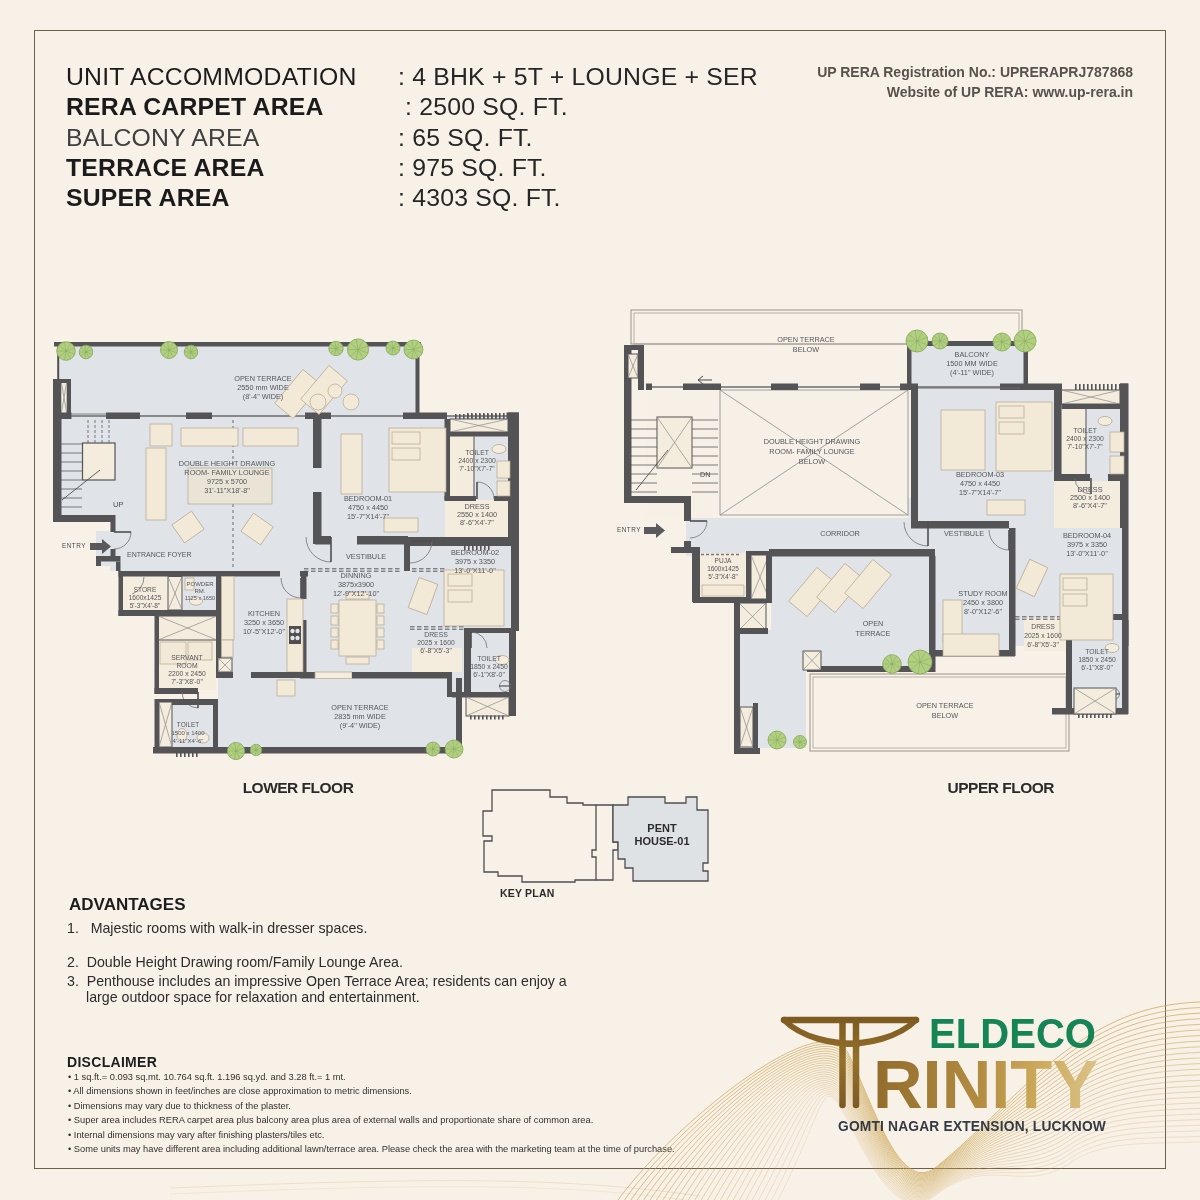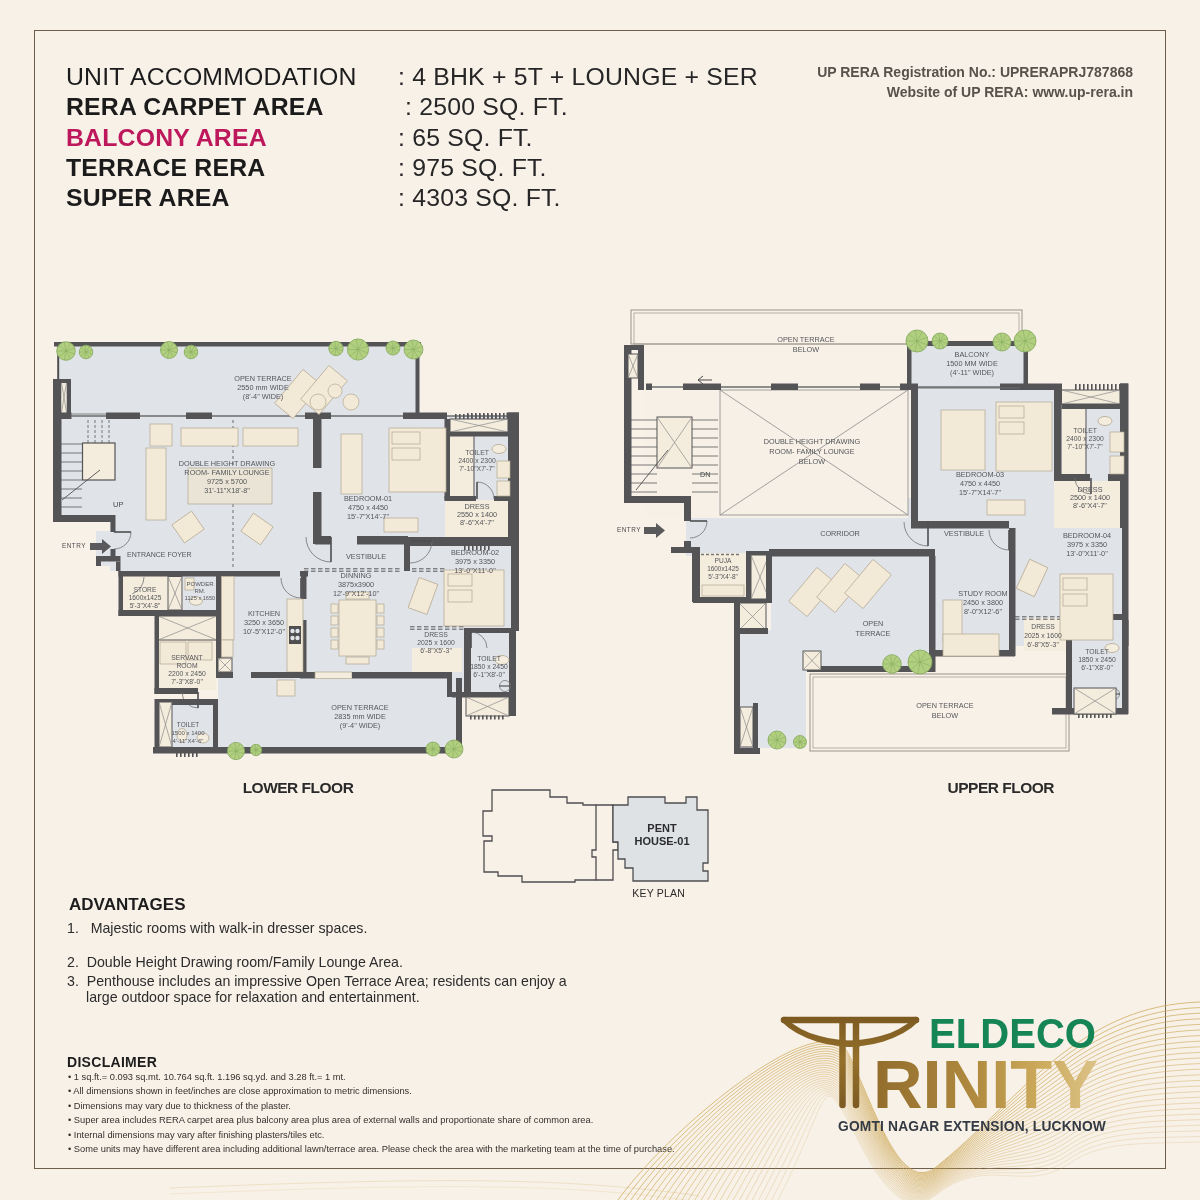--- a/index.html
+++ b/index.html
@@ -5,22 +5,22 @@
 body{width:1200px;height:1200px;background:#f8f1e8;font-family:"Liberation Sans",sans-serif;position:relative;overflow:hidden}
 .abs{position:absolute}
 </style></head>
 <body>
 
 <div class="abs" style="left:34px;top:30px;width:1132px;height:1139px;border:1.5px solid #6e5f4b"></div>
 
 <div class="abs" style="left:66px;top:62px;font-size:24.8px;color:#262626;line-height:30.3px;letter-spacing:0.2px">
 <div><span style="display:inline-block;width:332px;font-weight:normal;color:#1b1b1b">UNIT ACCOMMODATION</span>: 4 BHK + 5T + LOUNGE + SER</div>
 <div><span style="display:inline-block;width:332px;font-weight:bold;color:#1b1b1b">RERA CARPET AREA</span>&nbsp;: 2500 SQ. FT.</div>
-<div><span style="display:inline-block;width:332px;font-weight:bold;color:#be185d">BALCONY AREA</span>: 65 SQ. FT.</div>
-<div><span style="display:inline-block;width:332px;font-weight:bold;color:#1b1b1b">TERRACE RERA</span>: 975 SQ. FT.</div>
+<div><span style="display:inline-block;width:332px;font-weight:normal;color:#404040">BALCONY AREA</span>: 65 SQ. FT.</div>
+<div><span style="display:inline-block;width:332px;font-weight:bold;color:#1b1b1b">TERRACE AREA</span>: 975 SQ. FT.</div>
 <div><span style="display:inline-block;width:332px;font-weight:bold;color:#1b1b1b">SUPER AREA</span>: 4303 SQ. FT.</div>
 </div>
 
 <div class="abs" style="right:67px;top:63px;font-size:14px;font-weight:bold;color:#57524b;text-align:right;line-height:19.5px">
 UP RERA Registration No.: UPRERAPRJ787868<br>Website of UP RERA: www.up-rera.in
 </div>
 
 <svg style="position:absolute;left:40px;top:325px" width="560" height="450" viewBox="40 325 560 450" xmlns="http://www.w3.org/2000/svg" font-family="'Liberation Sans',sans-serif">
     <rect x="58" y="346" width="361" height="70" fill="#e0e4e8"></rect>
     <rect x="61" y="416" width="458" height="106" fill="#e0e4e8"></rect>
@@ -666,21 +666,21 @@
 <div class="abs" style="left:754px;top:779px;width:300px;text-align:right;font-size:15.5px;font-weight:bold;color:#2a2a2a;letter-spacing:-0.5px">UPPER FLOOR</div>
 
 <svg style="position:absolute;left:470px;top:780px" width="300" height="130" viewBox="470 780 300 130" xmlns="http://www.w3.org/2000/svg" font-family="'Liberation Sans',sans-serif">
     <path d="M492,790 L550,790 L550,797 L567,797 L567,803 L583,803 L583,805 L596,805 L596,850 L592,850 L592,857 L596,857 L596,880 L575,880 L575,882 L522,882 L522,876 L498,876 L498,872 L484,872 L484,841 L492,841 L492,836 L483,836 L483,811 L492,811 Z" fill="none" stroke="#4e4e50" stroke-width="1.3"></path>
     <path d="M596,805 L613,805 L613,842 L618,842 L618,850 L613,850 L613,880 L596,880" fill="none" stroke="#4e4e50" stroke-width="1.3"></path>
     <path d="M628,805 L628,797 L665,797 L665,803 L686,803 L686,797 L697,797 L697,810 L708,810 L708,863 L703,863 L703,871 L708,871 L708,881 L633,881 L633,868 L625,868 L625,859 L618,859 L618,842 L613,842 L613,805 Z" fill="#dfe2e5" stroke="#4e4e50" stroke-width="1.3"></path>
     <text x="662" y="832" font-size="11" text-anchor="middle" fill="#2c2c2e" font-weight="bold" letter-spacing="0">PENT</text>
     <text x="662" y="845" font-size="11" text-anchor="middle" fill="#2c2c2e" font-weight="bold" letter-spacing="0">HOUSE-01</text>
   </svg>
 
-<div class="abs" style="left:485px;top:887px;width:200px;text-align:right;font-size:10.5px;font-weight:normal;color:#2a2a2a;letter-spacing:0.2px">KEY PLAN</div>
+<div class="abs" style="left:500px;top:887px;width:200px;text-align:left;font-size:10.5px;font-weight:bold;color:#2a2a2a;letter-spacing:0.2px">KEY PLAN</div>
 
 <div class="abs" style="left:69px;top:895px;font-size:17px;font-weight:bold;color:#1d1d1d;letter-spacing:0px">ADVANTAGES</div>
 
 <div class="abs" style="left:67px;top:921px;font-size:14.2px;color:#2c2c2c;line-height:15.6px">
 <div style="margin-bottom:18px">1.&nbsp;&nbsp;&nbsp;Majestic rooms with walk-in dresser spaces.</div>
 <div style="margin-bottom:4px">2.&nbsp;&nbsp;Double Height Drawing room/Family Lounge Area.</div>
 <div>3.&nbsp;&nbsp;Penthouse includes an impressive Open Terrace Area; residents can enjoy a<br>
 <span style="margin-left:19px">large outdoor space for relaxation and entertainment.</span></div>
 </div>
 

